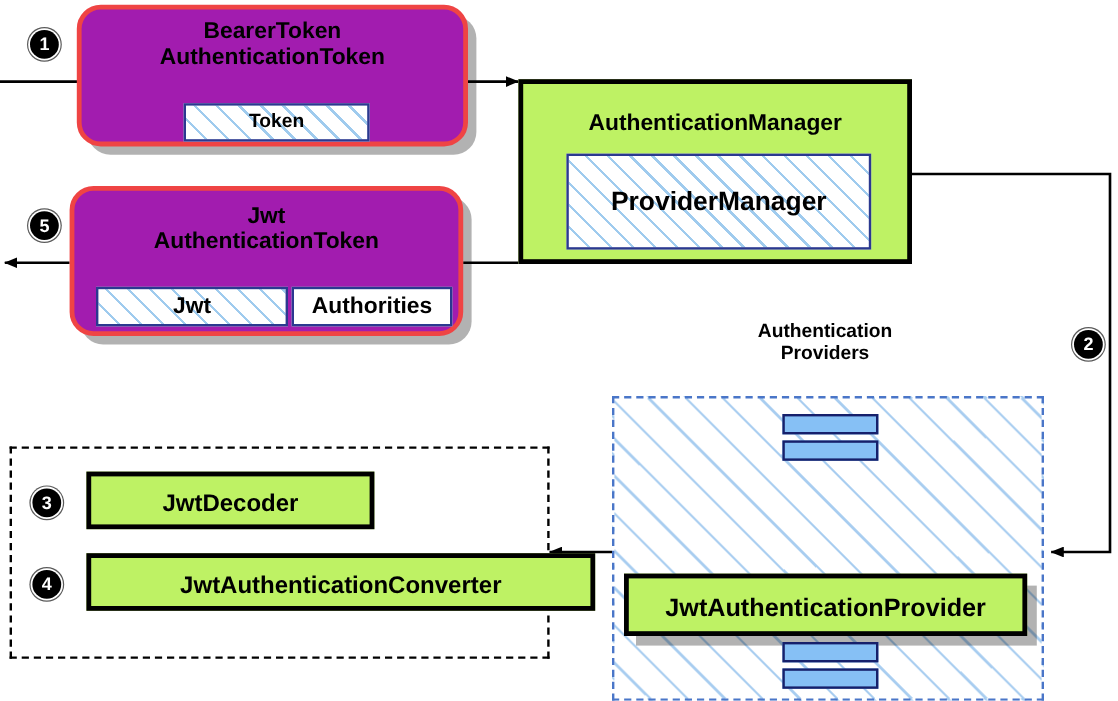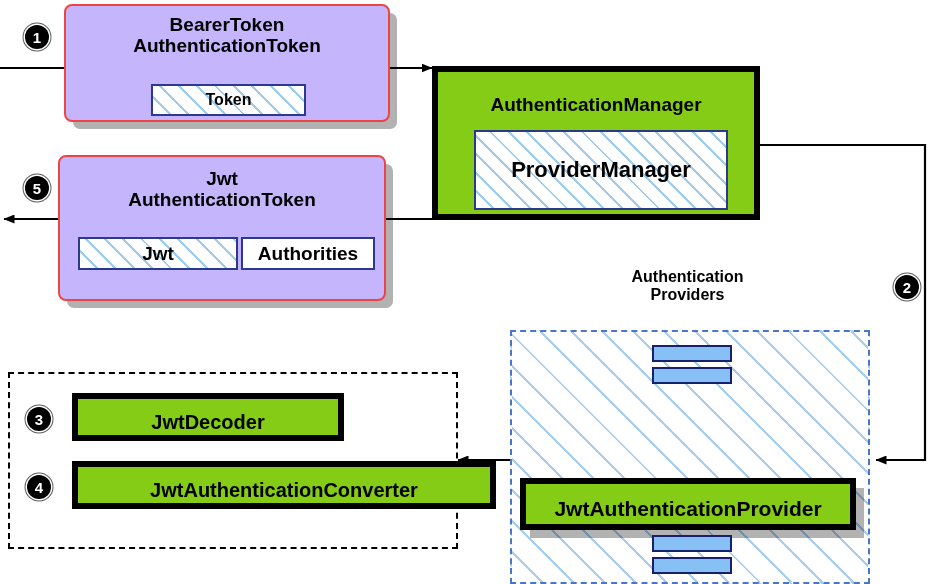--- a/index.html
+++ b/index.html
@@ -4,25 +4,25 @@
 <style>
   html,body{margin:0;padding:0;background:#ffffff;}
   body{width:932px;height:584px;overflow:hidden;
        font-family:"Liberation Sans","DejaVu Sans",sans-serif;}
   #stage{position:relative;width:932px;height:584px;}
 
   
   .node{position:absolute;box-sizing:border-box;}
 
   .rounded-card{
-    background:#c4b5fd;border:2px solid #ef4444;border-radius:8px;
+    background:#a21caf;border:4px solid #ef4444;border-radius:20px;
     box-shadow:8px 8px 0 -1px rgba(0,0,0,0.30);
   }
   .sharp-card{
-    background:#84cc16;border:6px solid #000000;
+    background:#bef264;border:4px solid #000000;
   }
   .flat-bar{
     background:#86C0F5;border:2px solid #16206B;
   }
 
   .title-text{
     position:absolute;left:0;right:0;text-align:center;
     font-weight:bold;color:#000;line-height:1.12;white-space:pre-line;
   }
 
@@ -116,21 +116,21 @@
     <div class="title-text" style="top:8px;font-size:19px;">BearerToken
 AuthenticationToken</div>
     <div class="hatch-slot" style="left:85px;top:78px;width:155px;height:32px;font-size:16px;">Token</div>
   </div>
 
   <div class="node sharp-card soft2" style="left:432px;top:66px;width:328px;height:154px;">
     <div class="title-text" style="top:22px;font-size:19px;">AuthenticationManager</div>
     <div class="hatch-slot" style="left:36px;top:58px;width:254px;height:80px;font-size:22px;">ProviderManager</div>
   </div>
 
-  <div class="node rounded-card" style="left:58px;top:155px;width:328px;height:146px;">
+  <div class="node rounded-card" style="left:58px;top:155px;width:328px;height:125px;">
     <div class="title-text" style="top:11px;font-size:19px;">Jwt
 AuthenticationToken</div>
     <div class="hatch-slot" style="left:18px;top:80px;width:160px;height:33px;font-size:19px;">Jwt</div>
     <div class="hatch-slot nohatch" style="left:181px;top:80px;width:134px;height:33px;font-size:19px;">Authorities</div>
   </div>
 
   <div class="title-text" style="left:560px;top:268px;width:255px;font-size:16px;">Authentication
 Providers</div>
 
   <div class="dashed-hatch" style="left:510px;top:330px;width:360px;height:254px;"></div>
@@ -141,21 +141,21 @@
   <div class="node sharp-card" style="left:520px;top:434px;width:336px;height:52px;
               box-shadow:9px 9px 0 -1px rgba(0,0,0,0.30);margin-top:44px;">
     <div class="title-text" style="top:13px;font-size:21px;">JwtAuthenticationProvider</div>
   </div>
 
   <div class="node flat-bar" style="left:652px;top:535px;width:80px;height:17px;"></div>
   <div class="node flat-bar" style="left:652px;top:557px;width:80px;height:17px;"></div>
 
   <div class="dashed-black" style="left:8px;top:372px;width:450px;height:177px;"></div>
 
-  <div class="node sharp-card dbl-shadow" style="left:72px;top:393px;width:272px;height:48px;">
+  <div class="node sharp-card dbl-shadow" style="left:72px;top:393px;width:240px;height:48px;">
     <div class="title-text" style="top:12px;font-size:20px;">JwtDecoder</div>
   </div>
 
   <div class="node sharp-card dbl-shadow" style="left:72px;top:461px;width:424px;height:48px;">
     <div class="title-text" style="top:12px;font-size:20px;">JwtAuthenticationConverter</div>
   </div>
 
 </div>
 
 </body></html>

